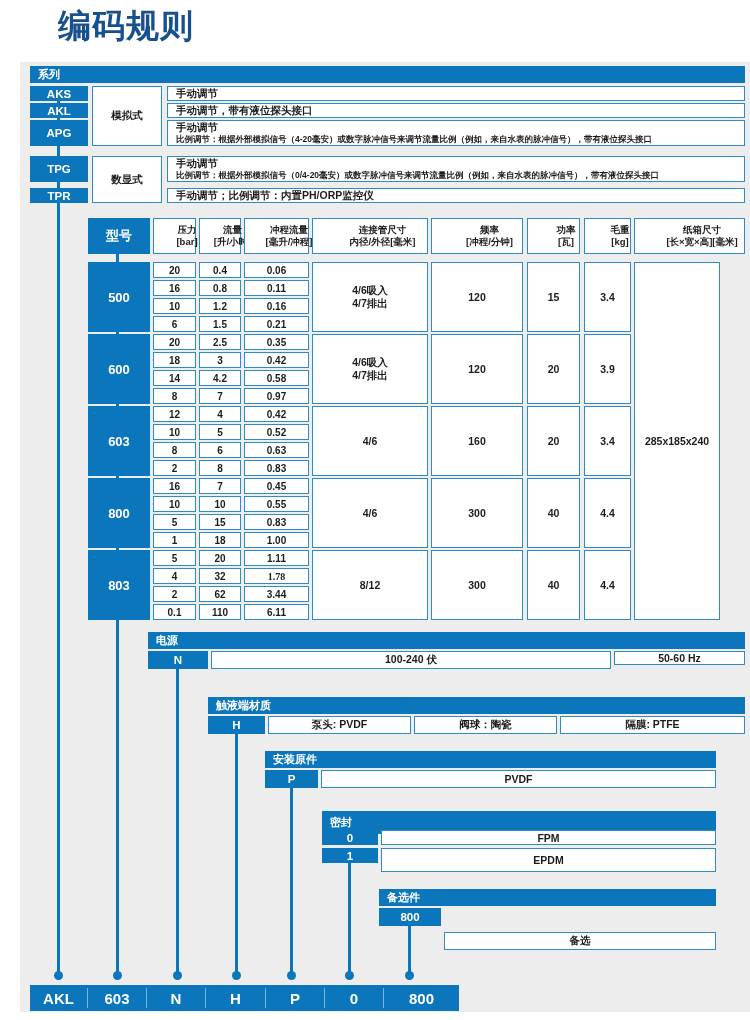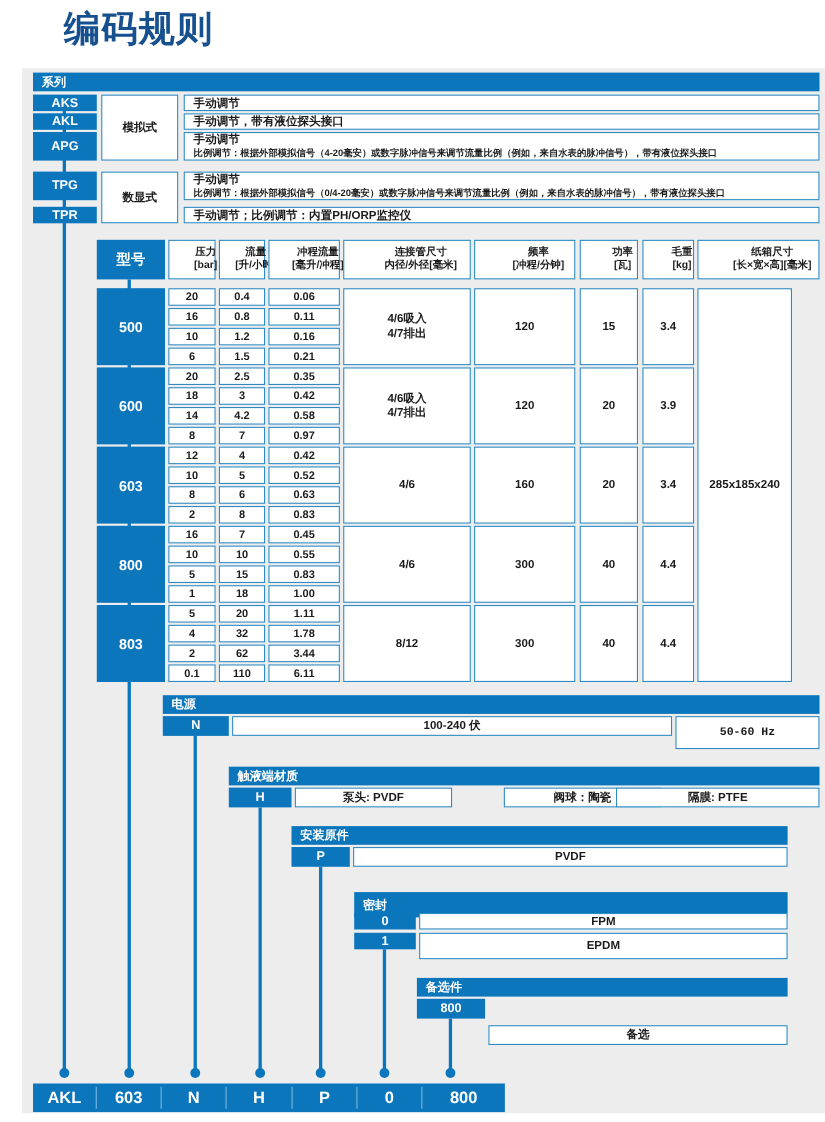--- a/index.html
+++ b/index.html
@@ -203,47 +203,47 @@
 <div class="box" style="left:431px;top:478px;width:92px;height:70px;">300</div>
 <div class="box" style="left:527px;top:478px;width:53px;height:70px;">40</div>
 <div class="box" style="left:584px;top:478px;width:47px;height:70px;">4.4</div>
 
 <div class="key modelcell" style="left:88px;top:550px;width:62px;height:70px;">803</div>
 <div class="box cell" style="left:153px;top:550px;width:43px;height:16px;">5</div>
 <div class="box cell" style="left:199px;top:550px;width:42px;height:16px;">20</div>
 <div class="box cell" style="left:244px;top:550px;width:65px;height:16px;">1.11</div>
 <div class="box cell" style="left:153px;top:568px;width:43px;height:16px;">4</div>
 <div class="box cell" style="left:199px;top:568px;width:42px;height:16px;">32</div>
-<div class="box cell" style="left:244px;top:568px;width:65px;height:16px;">1.78</div>
+<div class="box cell" style="left:244px;top:568px;width:65px;height:16px;font-family:Liberation Serif, serif;">1.78</div>
 <div class="box cell" style="left:153px;top:586px;width:43px;height:16px;">2</div>
 <div class="box cell" style="left:199px;top:586px;width:42px;height:16px;">62</div>
 <div class="box cell" style="left:244px;top:586px;width:65px;height:16px;">3.44</div>
 <div class="box cell" style="left:153px;top:604px;width:43px;height:16px;">0.1</div>
 <div class="box cell" style="left:199px;top:604px;width:42px;height:16px;">110</div>
 <div class="box cell" style="left:244px;top:604px;width:65px;height:16px;">6.11</div>
 <div class="box" style="left:312px;top:550px;width:116px;height:70px;">8/12</div>
 <div class="box" style="left:431px;top:550px;width:92px;height:70px;">300</div>
 <div class="box" style="left:527px;top:550px;width:53px;height:70px;">40</div>
 <div class="box" style="left:584px;top:550px;width:47px;height:70px;">4.4</div>
 
 <div class="box" style="left:634px;top:262px;width:86px;height:358px;">285x185x240</div>
 
 <div class="bar" style="left:148px;top:632px;width:597px;height:17px;">
   <span>电源</span>
 </div>
 <div class="key" style="left:148px;top:651px;width:60px;height:18px;">N</div>
 <div class="box" style="left:211px;top:651px;width:400px;height:18px;">100-240 伏</div>
-<div class="box" style="left:614px;top:651px;width:131px;height:30px;font-family:Liberation Mono, monospace;">50-60 Hz</div>
+<div class="box" style="left:614px;top:651px;width:131px;height:14px;">50-60 Hz</div>
 
 <div class="bar" style="left:208px;top:697px;width:537px;height:17px;">
   <span>触液端材质</span>
 </div>
 <div class="key" style="left:208px;top:716px;width:57px;height:18px;">H</div>
 <div class="box" style="left:268px;top:716px;width:143px;height:18px;">泵头: PVDF</div>
-<div class="box" style="left:414px;top:716px;width:143px;height:18px;margin-left:44px;">阀球：陶瓷</div>
+<div class="box" style="left:414px;top:716px;width:143px;height:18px;">阀球：陶瓷</div>
 <div class="box" style="left:560px;top:716px;width:185px;height:18px;">隔膜: PTFE</div>
 
 <div class="bar" style="left:265px;top:751px;width:451px;height:17px;">
   <span>安装原件</span>
 </div>
 <div class="key" style="left:265px;top:770px;width:53px;height:18px;">P</div>
 <div class="box" style="left:321px;top:770px;width:395px;height:18px;">PVDF</div>
 
 <div class="bar" style="left:322px;top:811px;width:394px;height:23px;">
   <span>密封</span>

